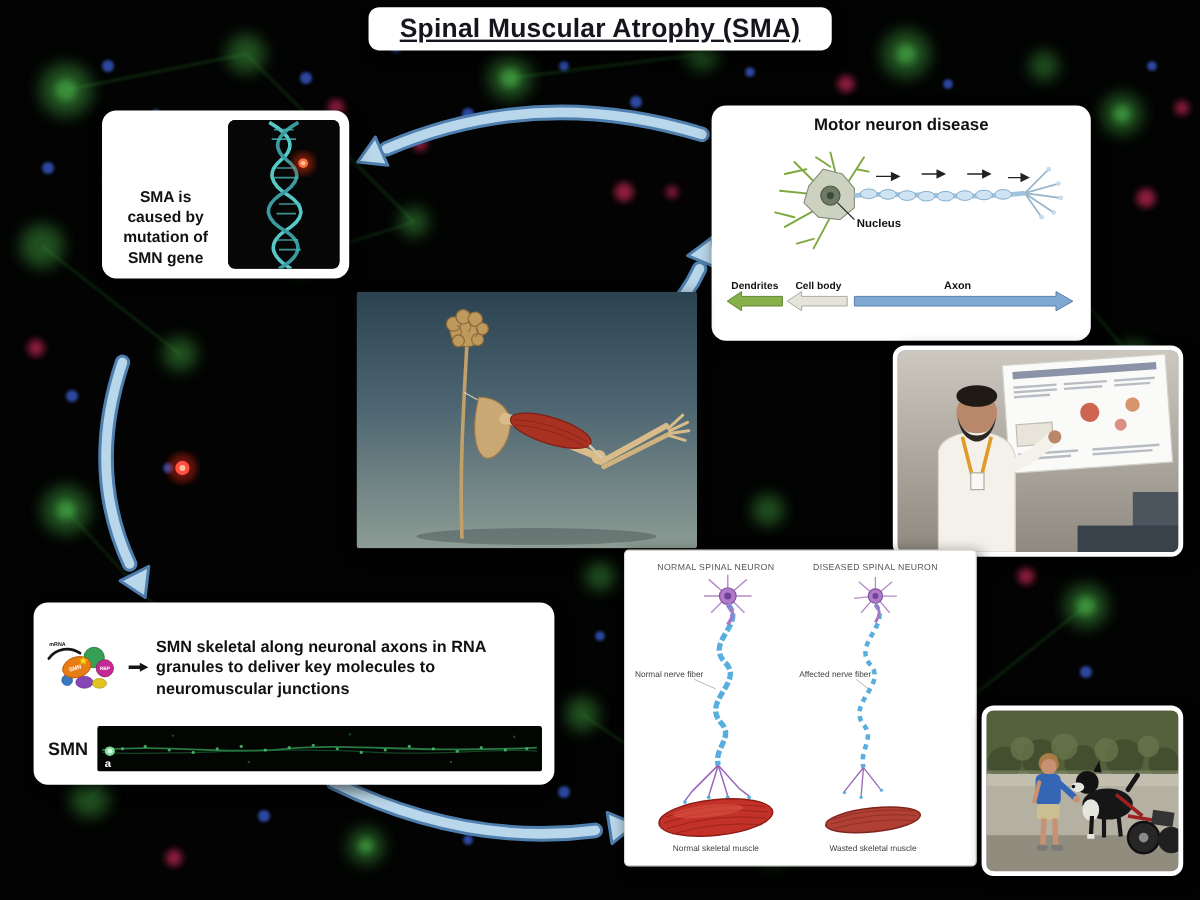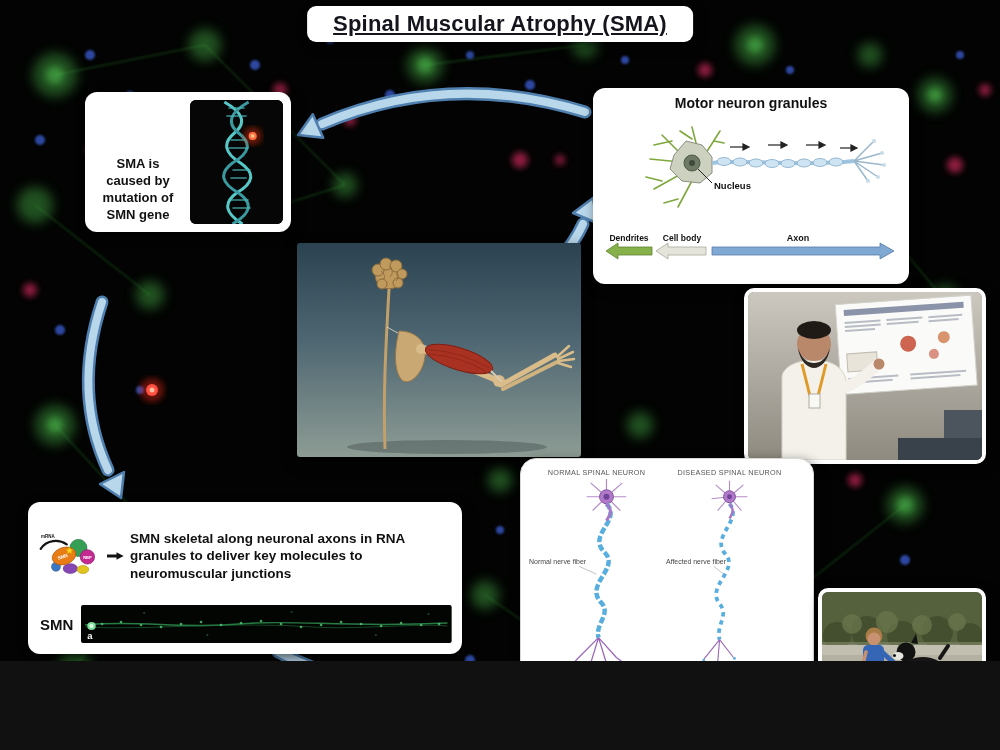--- a/index.html
+++ b/index.html
@@ -1,17 +1,17 @@
 <!DOCTYPE html>
 <html><head>
 <meta charset="utf-8">
 <style>
   html,body { margin:0; padding:0; background:#111; }
   .slide {
-    position:relative; width:1000px; height:661px; overflow:hidden;
+    position:relative; width:1000px; height:750px; overflow:hidden;
     background:#84cc16; font-family:"Liberation Sans", sans-serif;
   }
   .slide svg text { font-family:"Liberation Sans", sans-serif; }
   .bg { position:absolute; inset:0; z-index:0; }
   .arrows { position:absolute; inset:0; z-index:1; pointer-events:none; }
   .card {
     position:absolute; background:#fff; border-radius:12px; z-index:2;
     box-shadow:3px 4px 12px rgba(0,0,0,.6); box-sizing:border-box;
   }
   .photo {
@@ -48,21 +48,21 @@
   .kid-photo { left:818px; top:588px; width:160px; height:134px; }
 
   .transport-box { left:28px; top:502px; width:434px; height:152px; padding:6px 10px 8px; }
   .transport-row1 { display:flex; align-items:center; gap:6px; }
   .transport-text { font-size:13.5px; font-weight:bold; color:#111; line-height:1.28; }
   .transport-row2 { display:flex; align-items:center; gap:8px; margin-top:1px; padding-left:2px; }
   .smn-strip-label { font-size:15px; font-weight:bold; color:#111; }
   .axon-strip { flex:1; height:38px; }
 
   .neuron-compare { left:520px; top:458px; width:294px; height:264px;
-    border-radius:16px; padding:4px; border:1px solid #d8d8d4; }
+    border-radius:4px; padding:4px; border:1px solid #d8d8d4; }
   .neuron-compare svg { display:block; }
 </style>
 </head>
 <body>
 
 <div class="slide">
 
   <svg class="bg" width="1000" height="750" viewBox="0 0 1000 750">
     <defs>
       <filter id="b6">
@@ -219,21 +219,21 @@
         <path d="M58 2 Q 30 18 48 33 Q 68 48 42 63 Q 22 78 48 93 Q 70 108 42 124" stroke="#3a9aa0" stroke-width="3" fill="none"></path>
         <path d="M38 8 L54 8 M36 16 L56 16 M40 40 L56 40 M38 48 L58 48 M42 70 L60 70 M40 78 L56 78 M40 100 L58 100 M42 108 L60 108" stroke="#49b8b8" stroke-width="1.4" opacity=".8"></path>
         <circle cx="62" cy="36" r="9" fill="#e03010" opacity=".5" filter="url(#dnaGlow)"></circle>
         <circle cx="62" cy="36" r="4" fill="#ff7040"></circle>
         <circle cx="62" cy="36" r="1.8" fill="#ffc890"></circle>
       </svg>
     </div>
   </div>
 
   <div class="card motor-box">
-    <div class="motor-title">Motor neuron granules</div>
+    <div class="motor-title">Motor neuron disease</div>
     <svg width="298" height="158" viewBox="0 0 298 158">
       <g stroke="#7ea83e" stroke-width="1.6" fill="none" stroke-linecap="round">
         <path d="M88 52 L60 24 M70 30 L52 34 M88 52 L48 48 M88 58 L52 78 M60 70 L44 66 M92 66 L76 96 M76 88 L62 92 M96 40 L90 16 M90 28 L78 20 M104 42 L118 20 M112 30 L122 32"></path>
       </g>
       <path d="M72 44 L84 30 L100 34 L110 46 L110 62 L98 72 L80 70 L68 58 Z" fill="#cdd2c0" stroke="#8a8f80" stroke-width="1"></path>
       <circle cx="90" cy="52" r="8" fill="#6e7a66" stroke="#4e5a48"></circle>
       <circle cx="90" cy="52" r="3" fill="#3e4a3a"></circle>
       <path d="M110 52 C 140 48, 200 56, 252 50" stroke="#9fc4de" stroke-width="4" fill="none"></path>
       <g fill="#cfe4f2" stroke="#7fa8c8" stroke-width=".8">
         <ellipse cx="122" cy="50.5" rx="7" ry="4"></ellipse>

